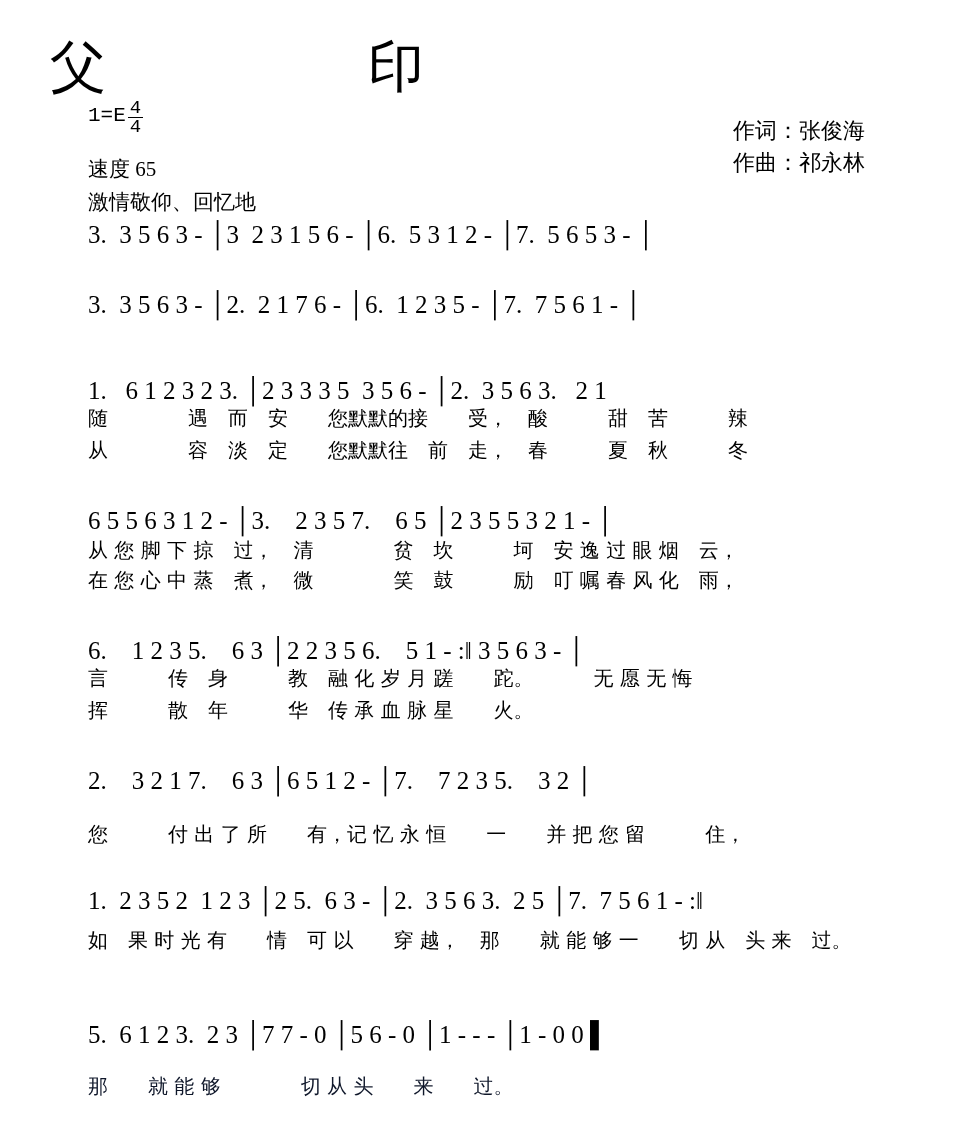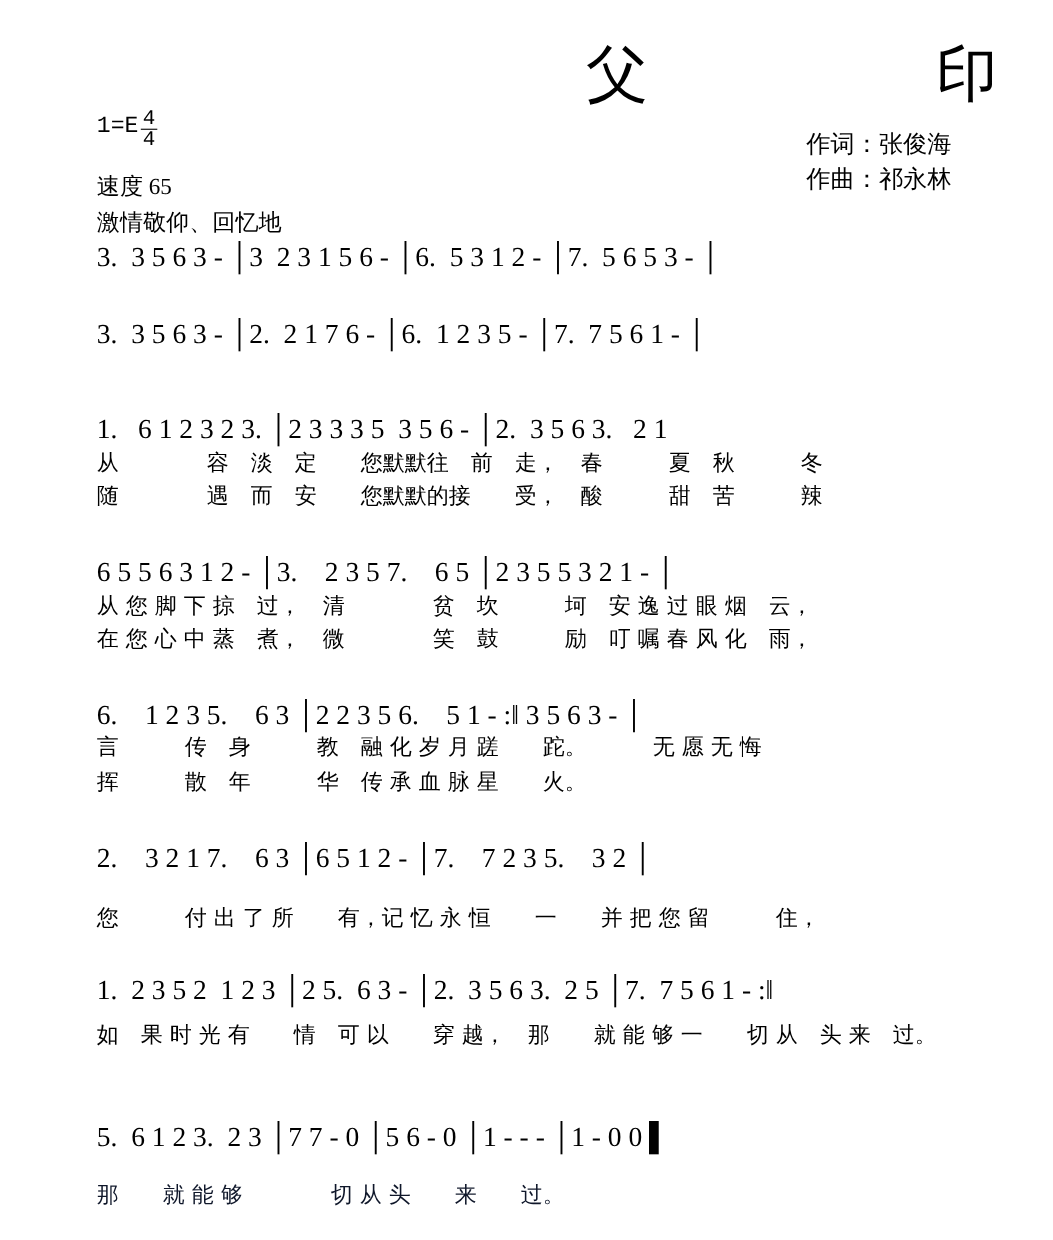--- a/index.html
+++ b/index.html
@@ -19,21 +19,21 @@
     position: relative;
     width: 957px;
     height: 1127px;
   }
   
   .title {
     position: absolute;
     top: 30px;
     left: 0;
     width: 957px;
-    text-align: right;
+    text-align: left;
     font-size: 56px;
     letter-spacing: 50px;
     text-indent: 50px;
     font-family: Liberation Serif, serif;
     font-weight: 500;
   }
   
   .keysig {
     position: absolute;
     top: 104px;
@@ -124,22 +124,22 @@
   <div class="system" style="top:222px;">
     <div class="notes">3.  3 5 6 3 - │3  2 3 1 5 6 - │6.  5 3 1 2 - │7.  5 6 5 3 - │</div>
   </div>
 
   <div class="system" style="top:292px;">
     <div class="notes">3.  3 5 6 3 - │2.  2 1 7 6 - │6.  1 2 3 5 - │7.  7 5 6 1 - │</div>
   </div>
 
   <div class="system" style="top:378px;">
     <div class="notes">1.   6 1 2 3 2 3. │2 3 3 3 5  3 5 6 - │2.  3 5 6 3.   2 1</div>
+    <div class="lyric l1">随　　　　遇　而　安　　您默默的接　　受，　酸　　　甜　苦　　　辣</div>
     <div class="lyric l2">从　　　　容　淡　定　　您默默往　前　走，　春　　　夏　秋　　　冬</div>
-    <div class="lyric l1">随　　　　遇　而　安　　您默默的接　　受，　酸　　　甜　苦　　　辣</div>
   </div>
 
   <div class="system" style="top:508px;">
     <div class="notes">6 5 5 6 3 1 2 - │3.    2 3 5 7.    6 5 │2 3 5 5 3 2 1 - │</div>
     <div class="lyric l2">从 您 脚 下 掠　过，　清　　　　贫　坎　　　坷　安 逸 过 眼 烟　云，</div>
     <div class="lyric l1">在 您 心 中 蒸　煮，　微　　　　笑　鼓　　　励　叮 嘱 春 风 化　雨，</div>
   </div>
 
   <div class="system" style="top:638px;">
     <div class="notes">6.    1 2 3 5.    6 3 │2 2 3 5 6.    5 1 - :‖ 3 5 6 3 - │</div>

